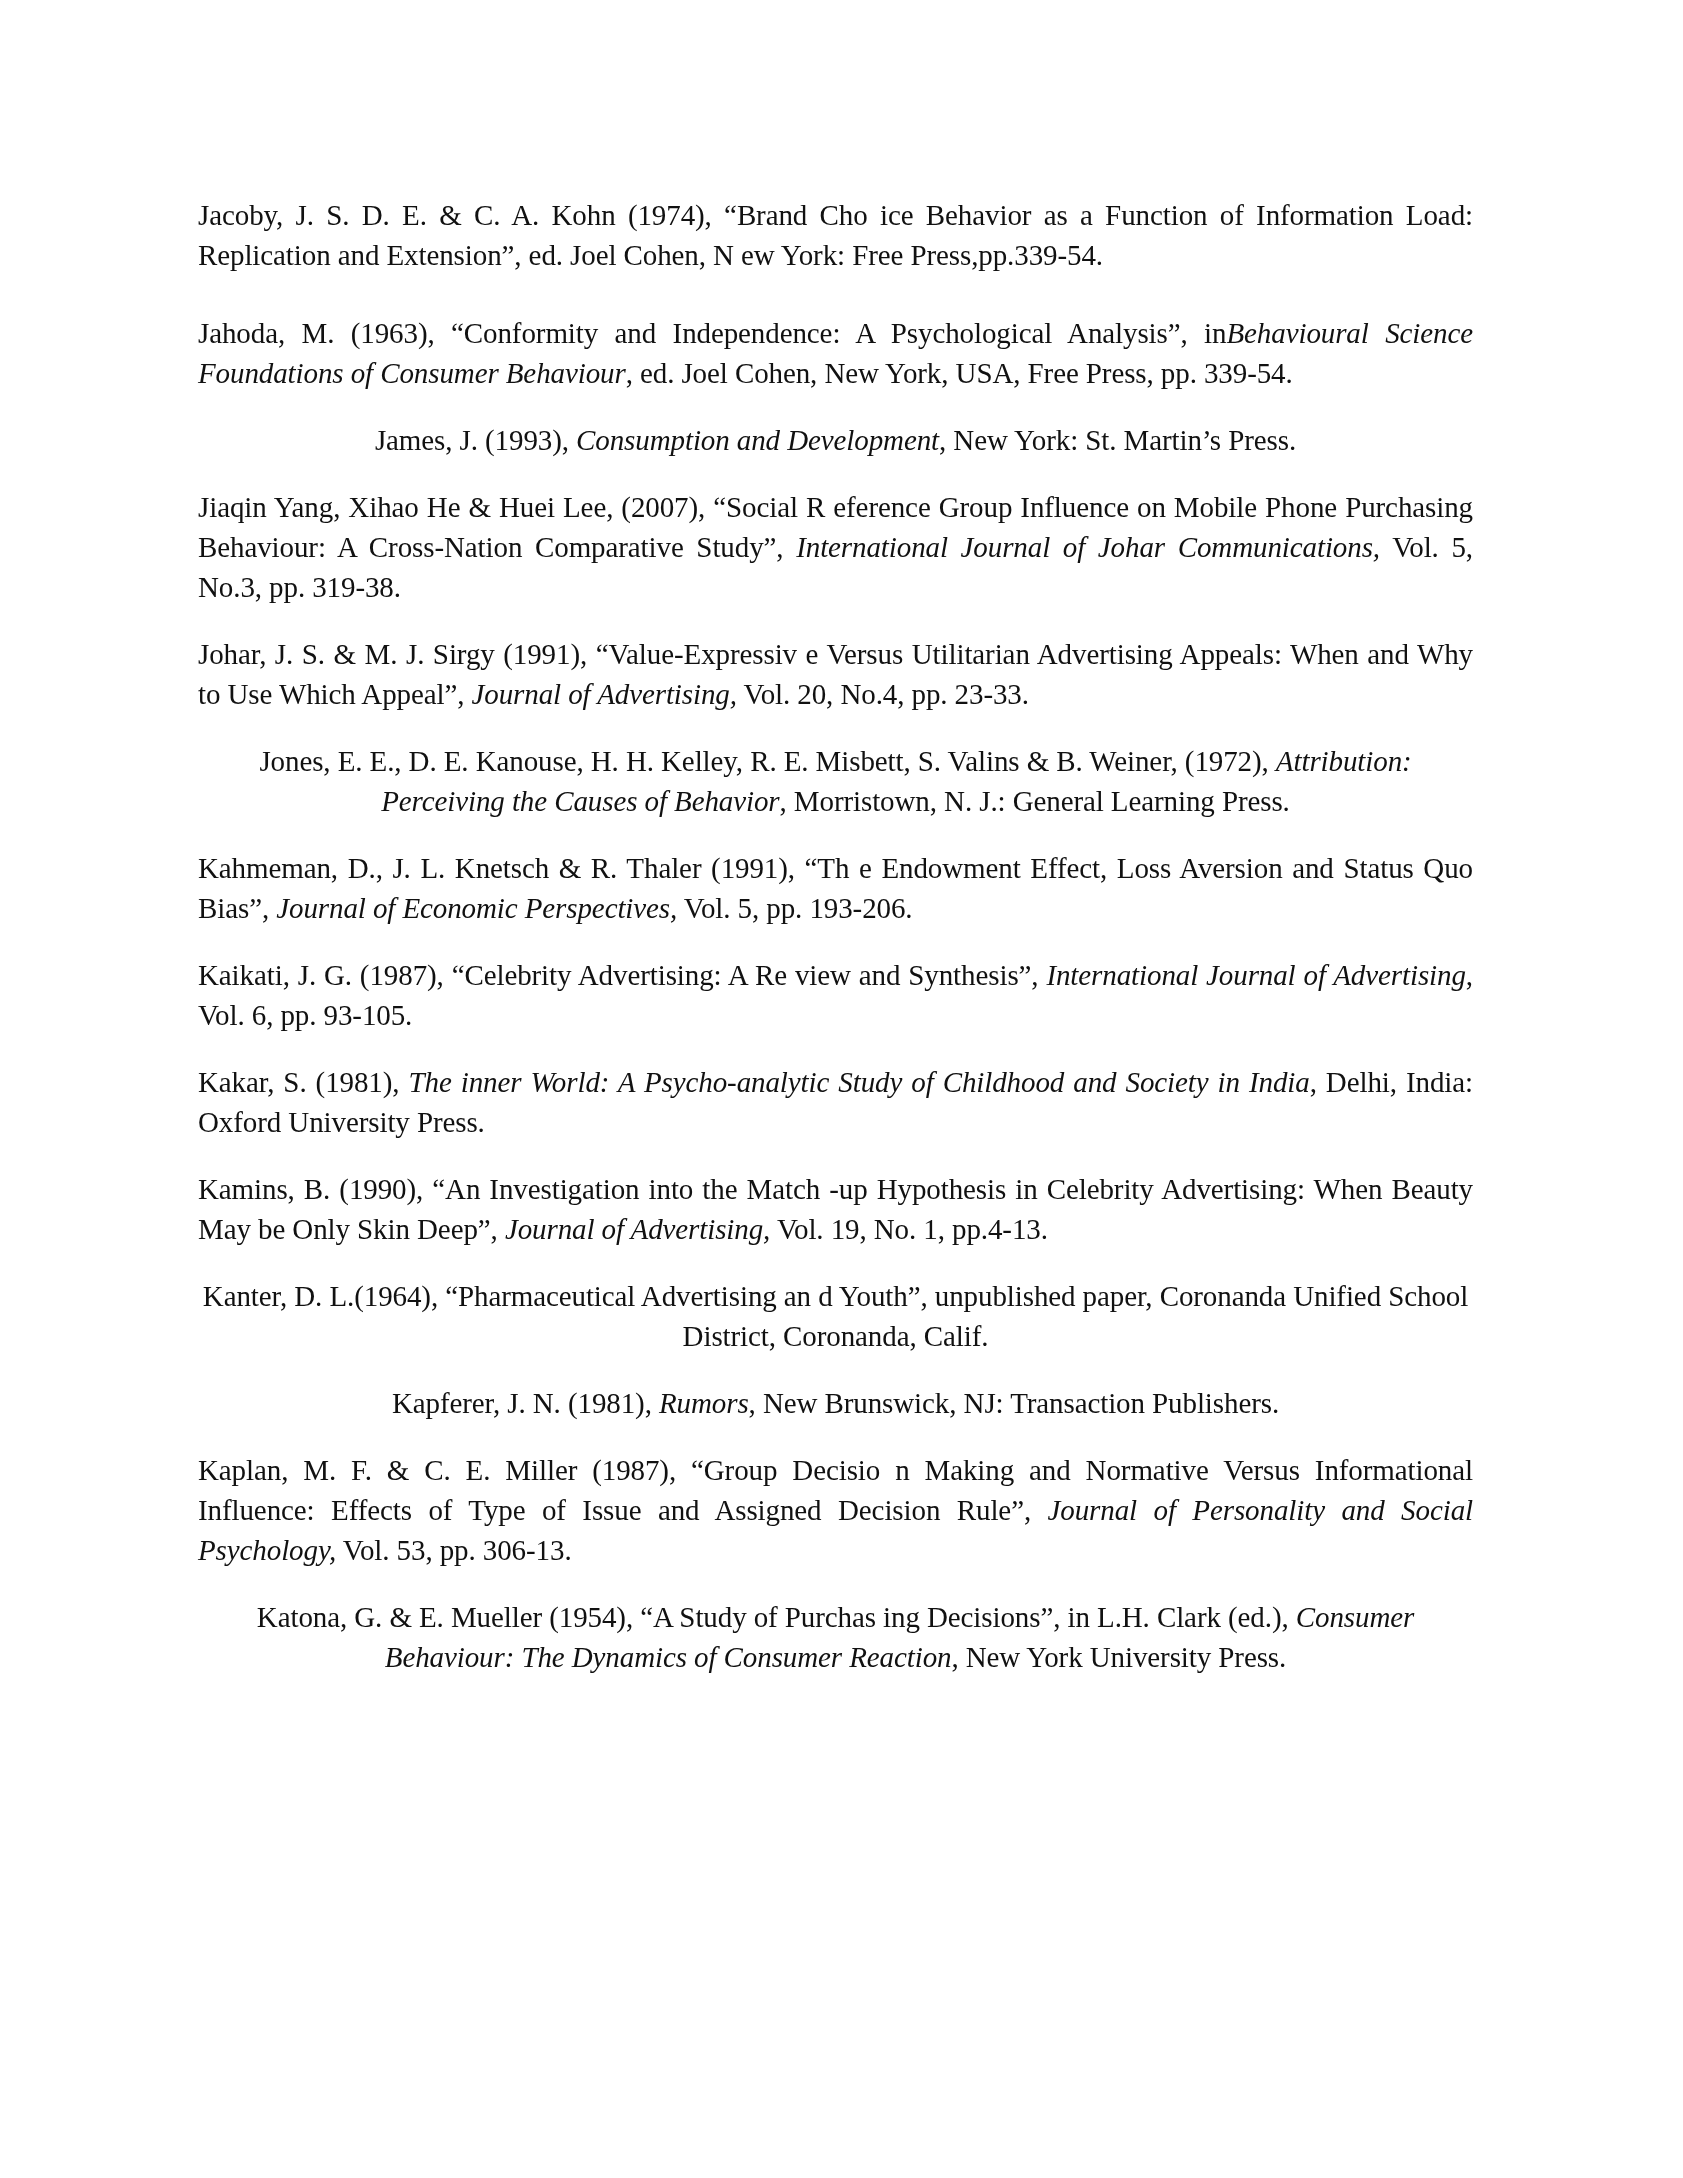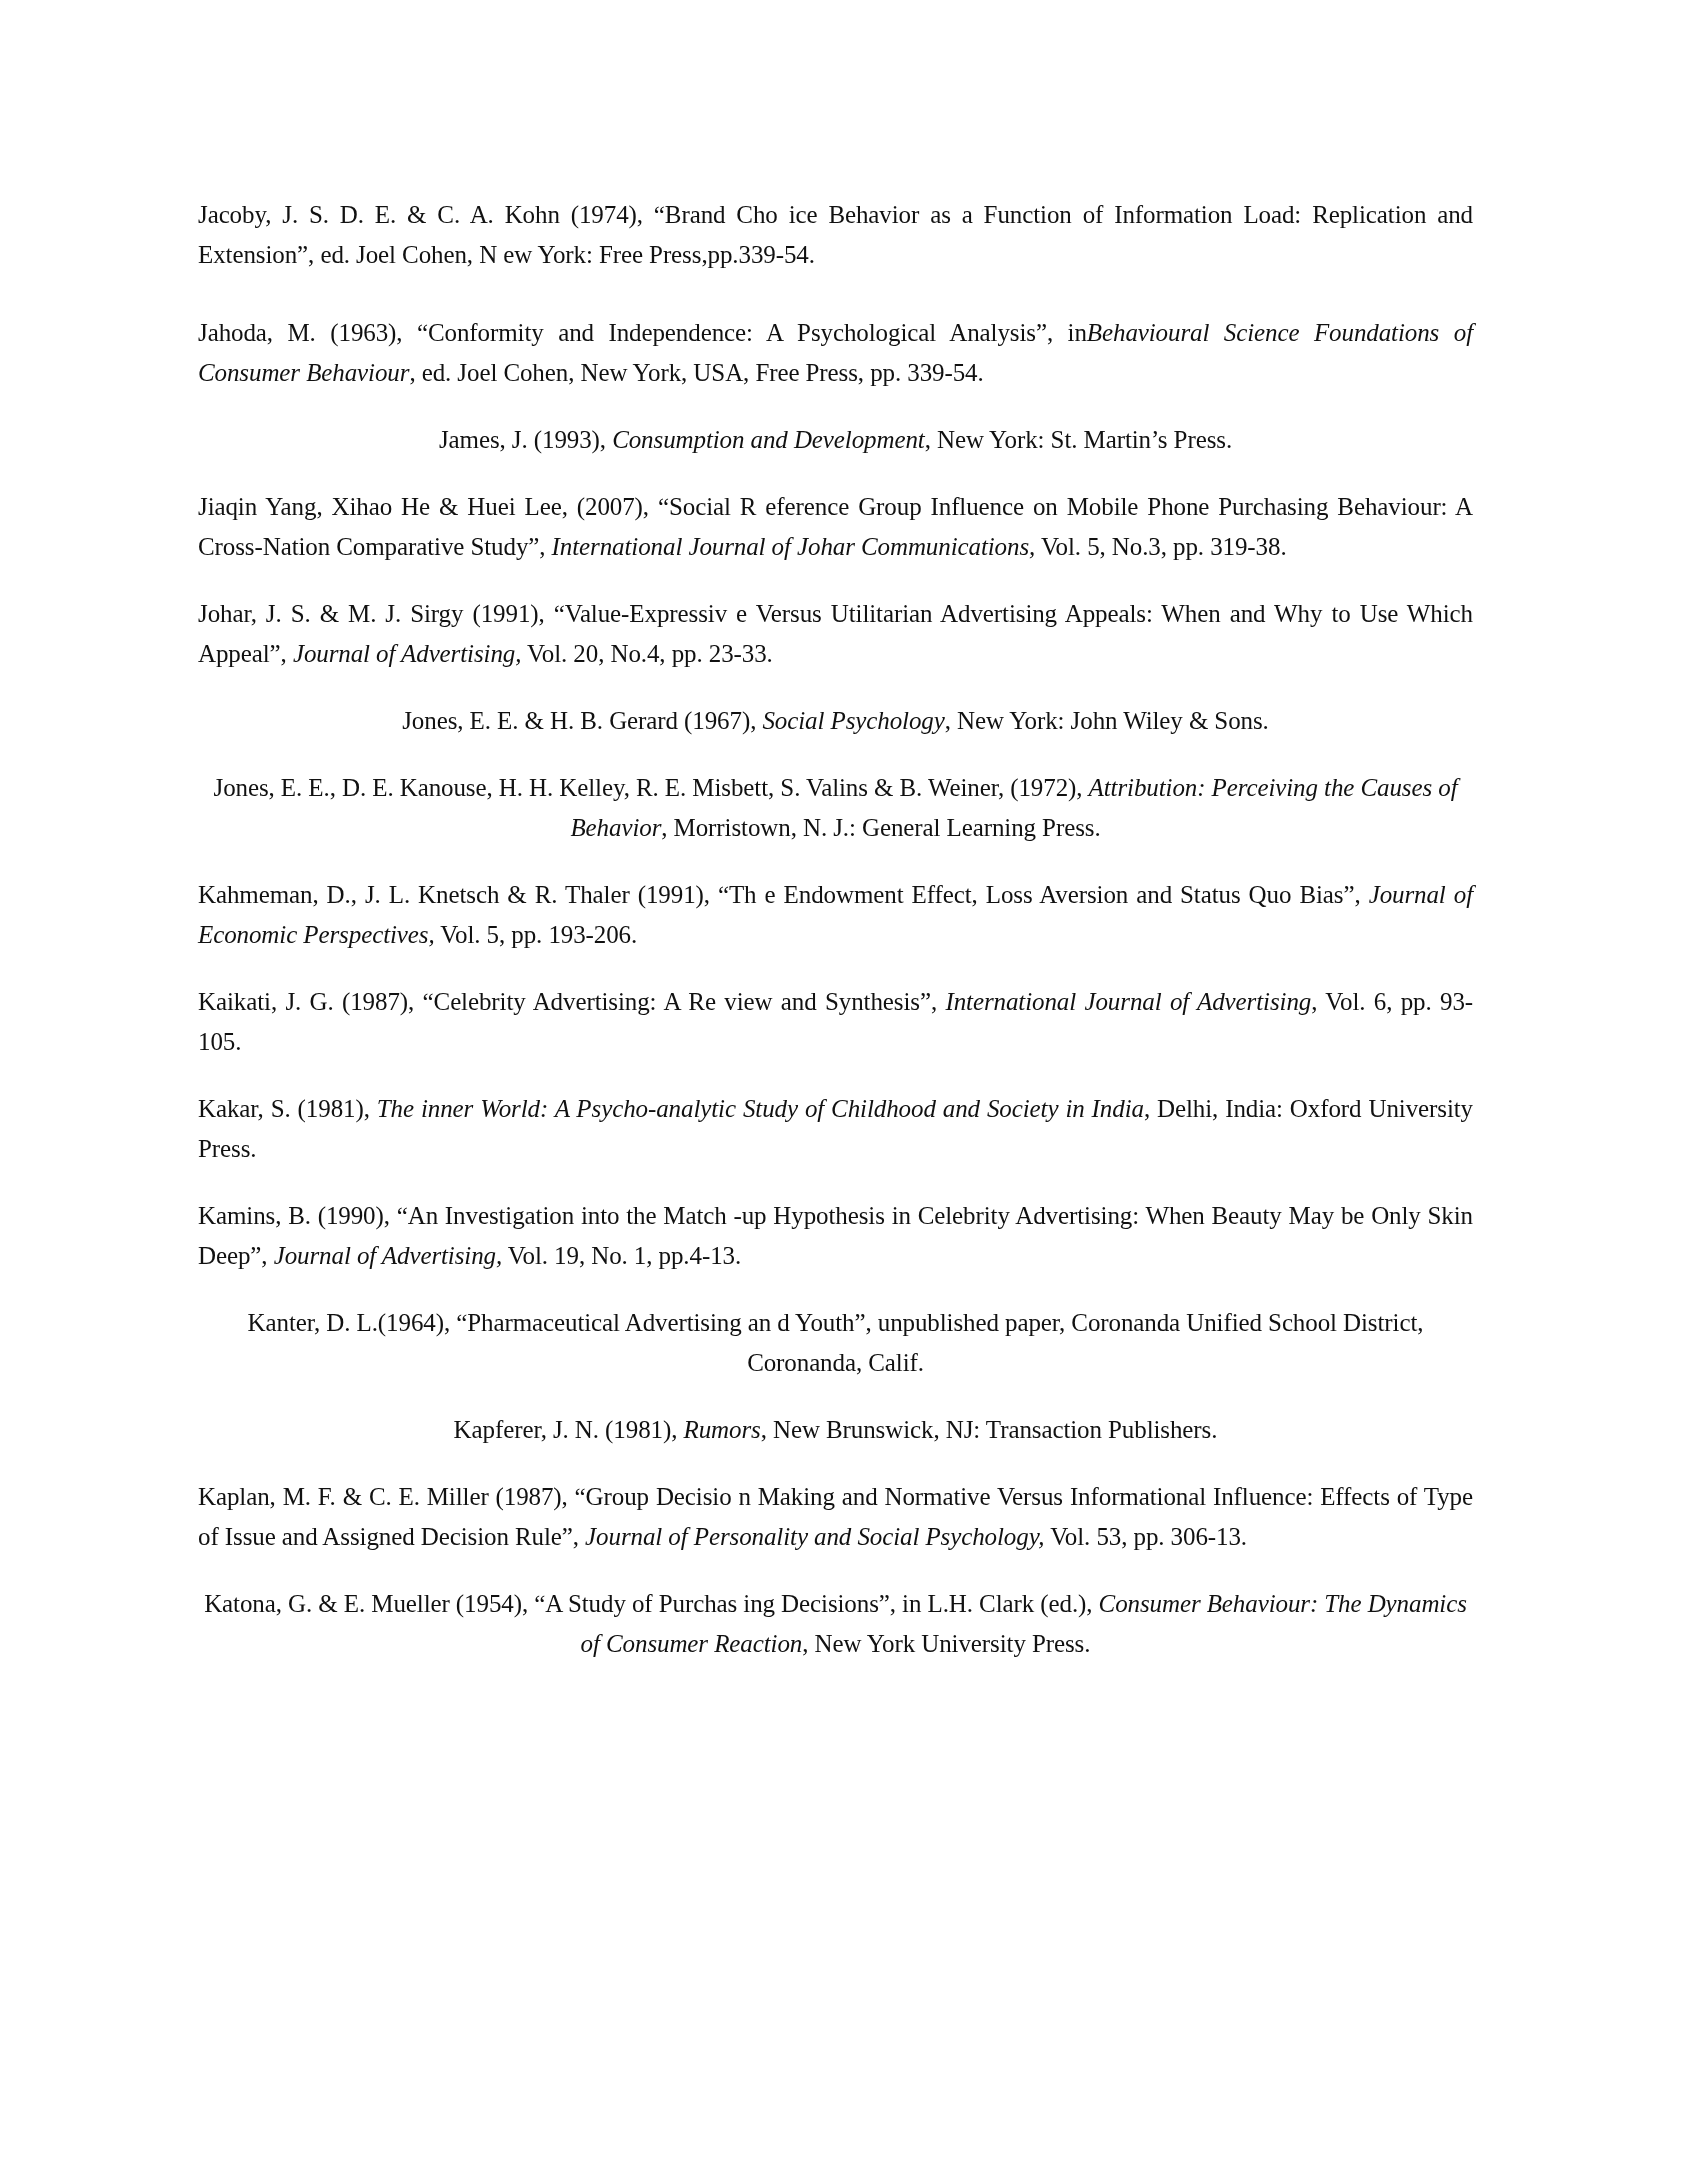--- a/index.html
+++ b/index.html
@@ -15,21 +15,21 @@
     font-family: "Liberation Serif", "DejaVu Serif", serif;
     color: #111111;
   }
   .page {
     position: absolute;
     left: 198px;
     top: 195px;
     width: 1275px;
   }
   .ref {
-    font-size: 25px;
+    font-size: 29px;
     line-height: 40px;
     margin: 0 0 27px 0;
     text-align: justify;
     letter-spacing: -0.1px;
   }
   .ref.left { text-align: center; font-family: Liberation Serif, serif; }
   .ref.gap-lg { margin-bottom: 38px; }
   .it { font-style: italic; }
 </style>
 </head>
@@ -50,23 +50,20 @@
   </p>
 
   <p class="ref">
     <span>Jiaqin Yang, Xihao He &amp; Huei Lee, (2007), “Social R eference Group Influence on Mobile Phone Purchasing Behaviour: A Cross-Nation Comparative Study”, </span><span class="it">International Journal of Johar Communications,</span><span> Vol. 5, No.3, pp. 319-38.</span>
   </p>
 
   <p class="ref">
     <span>Johar, J. S. &amp; M. J. Sirgy (1991), “Value-Expressiv e Versus Utilitarian Advertising Appeals: When and Why to Use Which Appeal”, </span><span class="it">Journal of Advertising,</span><span> Vol. 20, No.4, pp. 23-33.</span>
   </p>
 
-  <p class="ref left">
-    <span>Jones, E. E. &amp; H. B. Gerard (1967), </span><span class="it">Social Psychology</span><span>, New York: John Wiley &amp; Sons.</span>
-  </p>
 
   <p class="ref left">
     <span>Jones, E. E., D. E. Kanouse, H. H. Kelley, R. E. Misbett, S. Valins &amp; B. Weiner, (1972), </span><span class="it">Attribution: Perceiving the Causes of Behavior</span><span>, Morristown, N. J.: General Learning Press.</span>
   </p>
 
   <p class="ref">
     <span>Kahmeman, D., J. L. Knetsch &amp; R. Thaler (1991), “Th e Endowment Effect, Loss Aversion and Status Quo Bias”, </span><span class="it">Journal of Economic Perspectives,</span><span> Vol. 5, pp. 193-206.</span>
   </p>
 
   <p class="ref">

